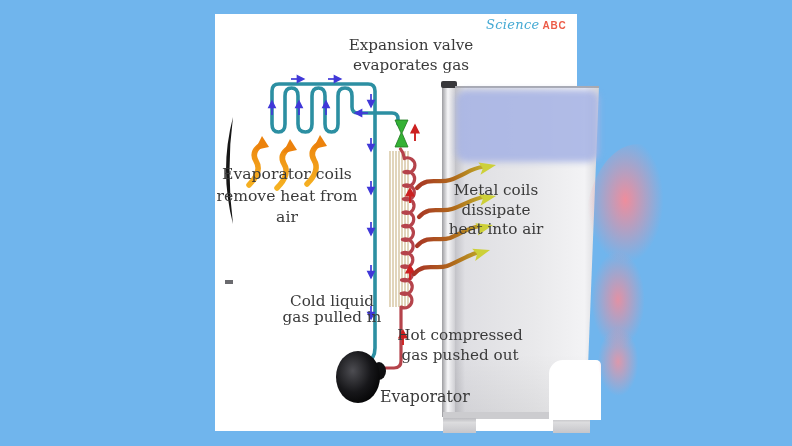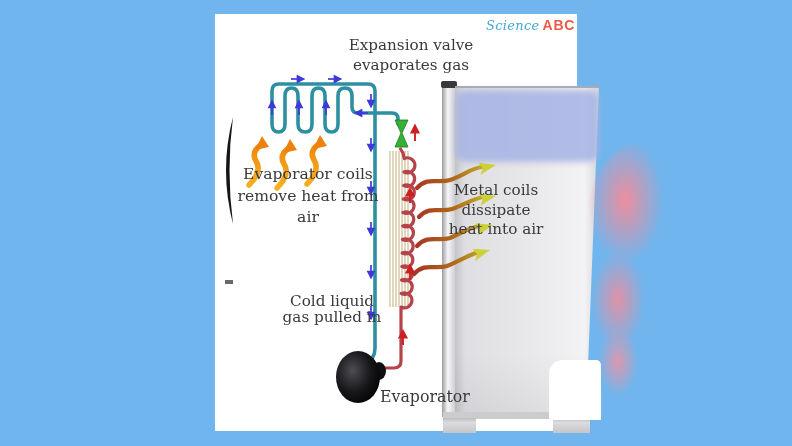--- a/index.html
+++ b/index.html
@@ -33,31 +33,31 @@
     background:radial-gradient(ellipse 50% 50% at 42% 45%,rgba(245,139,152,0.85),rgba(245,139,152,0) 72%);}
   .glow-hot.g3{left:378px;top:305px;width:56px;height:95px;
     background:radial-gradient(ellipse 50% 50% at 45% 45%,rgba(246,145,156,0.8),rgba(246,145,156,0) 72%);}
 
   svg.overlay{position:absolute;left:0;top:0;pointer-events:none;}
 
   
   .lbl{position:absolute;color:#3a3a3a;white-space:pre-line;text-align:center;
        font-size:15.2px;line-height:19.5px;}
   .lbl.expansion{left:411px;top:36px;transform:translateX(-50%);text-align:center;}
-  .lbl.evaporator{left:308px;top:164px;transform:translateX(-50%);font-size:15.6px;line-height:21.5px;}
+  .lbl.evaporator{left:287px;top:164px;transform:translateX(-50%);font-size:15.6px;line-height:21.5px;}
   .lbl.metal{left:496px;top:181px;transform:translateX(-50%);}
   .lbl.cold{left:332px;top:293px;transform:translateX(-50%);line-height:16px;}
   .lbl.hot{left:460px;top:326px;transform:translateX(-50%);}
   .lbl.compressor{left:380px;top:387px;transform:none;font-size:15.8px;}
 
   
   .logo{position:absolute;left:486px;top:17px;display:flex;align-items:baseline;}
   .logo .script{font-style:italic;font-size:13px;color:#44a9d3;letter-spacing:0.3px;}
   .logo .bold{font-family:"Liberation Sans","DejaVu Sans",sans-serif;font-weight:bold;
-              font-size:14px;color:#ec5b47;margin-left:3px;letter-spacing:0.8px;}
+              font-size:10px;color:#ec5b47;margin-left:3px;letter-spacing:0.8px;}
 </style>
 </head>
 <body>
 
 <div class="stage">
   <div class="card">
 
     <div class="door-strip"></div>
     <div class="door-cap"></div>
     <div class="fridge-body"></div>
@@ -187,19 +187,21 @@
   <div class="lbl expansion">Expansion valve
 evaporates gas</div>
   <div class="lbl evaporator">Evaporator coils
 remove heat from
 air</div>
   <div class="lbl metal">Metal coils
 dissipate
 heat into air</div>
   <div class="lbl cold">Cold liquid
 gas pulled in</div>
+  <div class="lbl hot">Hot compressed
+gas pushed out</div>
   <div class="lbl compressor">Evaporator</div>
 
   <div class="logo">
     <span class="script">Science</span>
     <span class="bold">ABC</span>
   </div>
 </div>
 
 </body></html>

